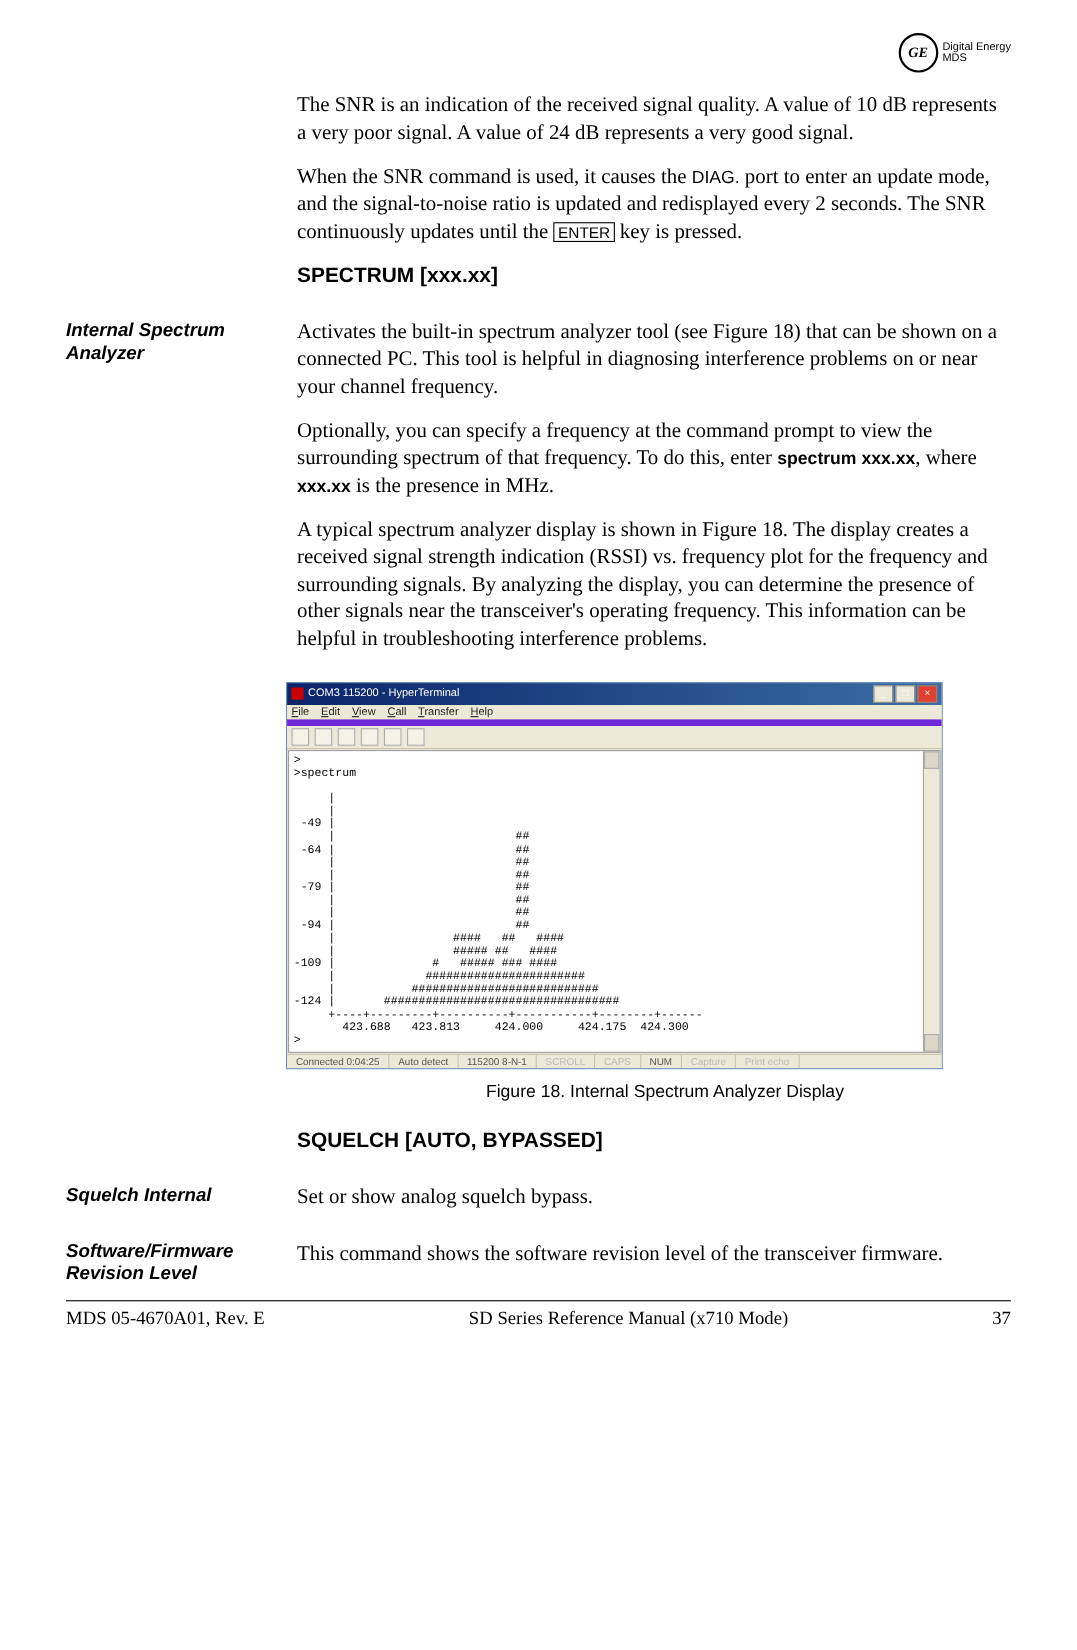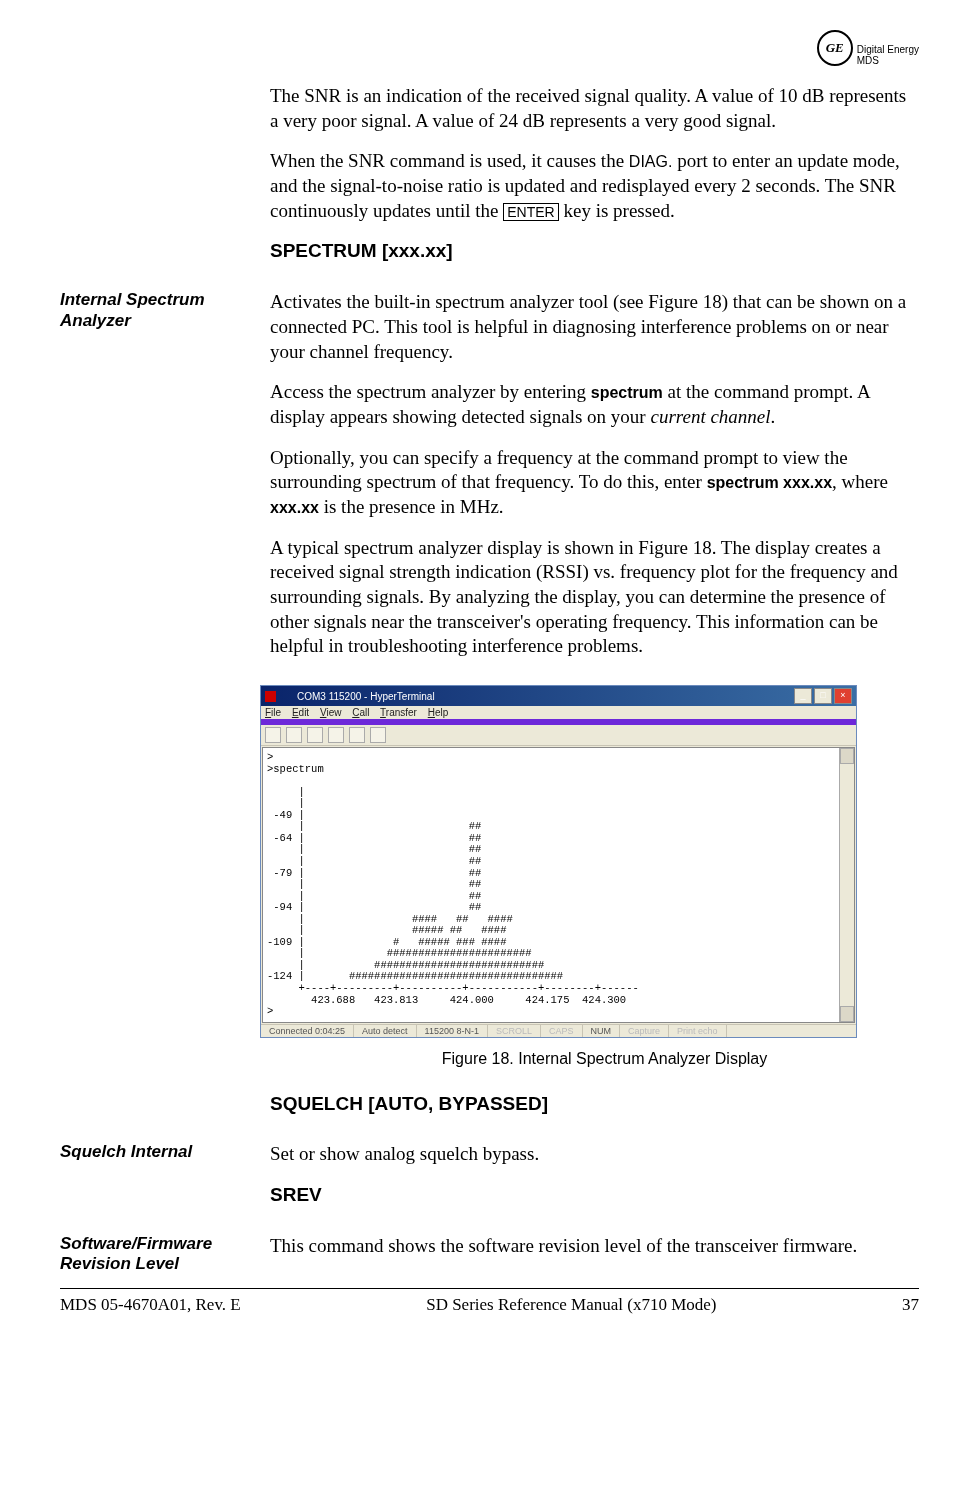--- a/index.html
+++ b/index.html
@@ -11,21 +11,21 @@
     background: #fff;
     width: 979px;
     box-sizing: border-box;
   }
   .header-logo {
     text-align: right;
     margin-bottom: 18px;
   }
   .logo-wrap {
     display: inline-flex;
-    align-items: flex-end;
+    align-items: center;
     gap: 4px;
   }
   .ge-circle {
     width: 32px;
     height: 32px;
     border: 2px solid #000;
     border-radius: 50%;
     display: inline-flex;
     align-items: center;
     justify-content: center;
@@ -96,21 +96,21 @@
     background: #ece9d8;
   }
   .ht-title {
     background: linear-gradient(to right,#0a246a,#3a6ea5);
     color: #fff;
     padding: 2px 4px;
     display: flex;
     align-items: center;
     justify-content: space-between;
   }
-  .ht-title-left { display:flex; align-items:center; gap:21px;text-align:right; }
+  .ht-title-left { display:flex; align-items:center; gap:4px;text-align:right; }
   .ht-title-icon { width:11px; height:11px; background:#c00; display:inline-block; }
   .ht-winbtns { display:flex; gap:2px; }
   .ht-btn { width:16px; height:14px; background:#ece9d8; border:1px solid #888; font-size:9px; line-height:12px; text-align:center; }
   .ht-btn.close { background:#e04030; color:#fff; }
   .ht-menu {
     background:#ece9d8;
     padding:1px 4px;
     border-bottom:6px solid #6d28d9;
     color:#222;
   }
@@ -186,23 +186,20 @@
     </div>
     <div class="section-heading">SPECTRUM [xxx.xx]</div>
   </div>
 </div>
 
 <div class="row">
   <div class="sidecol">Internal Spectrum Analyzer</div>
   <div class="maincol">
     <div class="para">Activates the built-in spectrum analyzer tool (see Figure 18) that can be shown on a connected PC. This tool is helpful in diagnosing interference problems on or near your channel frequency.</div>
     <div class="para">
-      <span>Access the spectrum analyzer by entering </span><span class="cmd">spectrum</span><span> at the command prompt. A display appears showing detected signals on your </span><em>current channel</em><span>.</span>
-    </div>
-    <div class="para">
       <span>Optionally, you can specify a frequency at the command prompt to view the surrounding spectrum of that frequency. To do this, enter </span><span class="cmd">spectrum xxx.xx</span><span>, where </span><span class="cmd">xxx.xx</span><span> is the presence in MHz.</span>
     </div>
     <div class="para">A typical spectrum analyzer display is shown in Figure 18. The display creates a received signal strength indication (RSSI) vs. frequency plot for the frequency and surrounding signals. By analyzing the display, you can determine the presence of other signals near the transceiver's operating frequency. This information can be helpful in troubleshooting interference problems.</div>
   </div>
 </div>
 
 <div class="figure-wrap">
   <div class="hyperterm">
     <div class="ht-title">
       <span class="ht-title-left">
@@ -275,21 +272,20 @@
   <div class="sidecol"></div>
   <div class="maincol">
     <div class="section-heading">SQUELCH [AUTO, BYPASSED]</div>
   </div>
 </div>
 
 <div class="row">
   <div class="sidecol">Squelch Internal</div>
   <div class="maincol">
     <div class="para">Set or show analog squelch bypass.</div>
-    <div class="section-heading">SREV</div>
   </div>
 </div>
 
 <div class="row">
   <div class="sidecol">Software/Firmware Revision Level</div>
   <div class="maincol">
     <div class="para" style="margin-bottom:4px">This command shows the software revision level of the transceiver firmware.</div>
   </div>
 </div>
 

